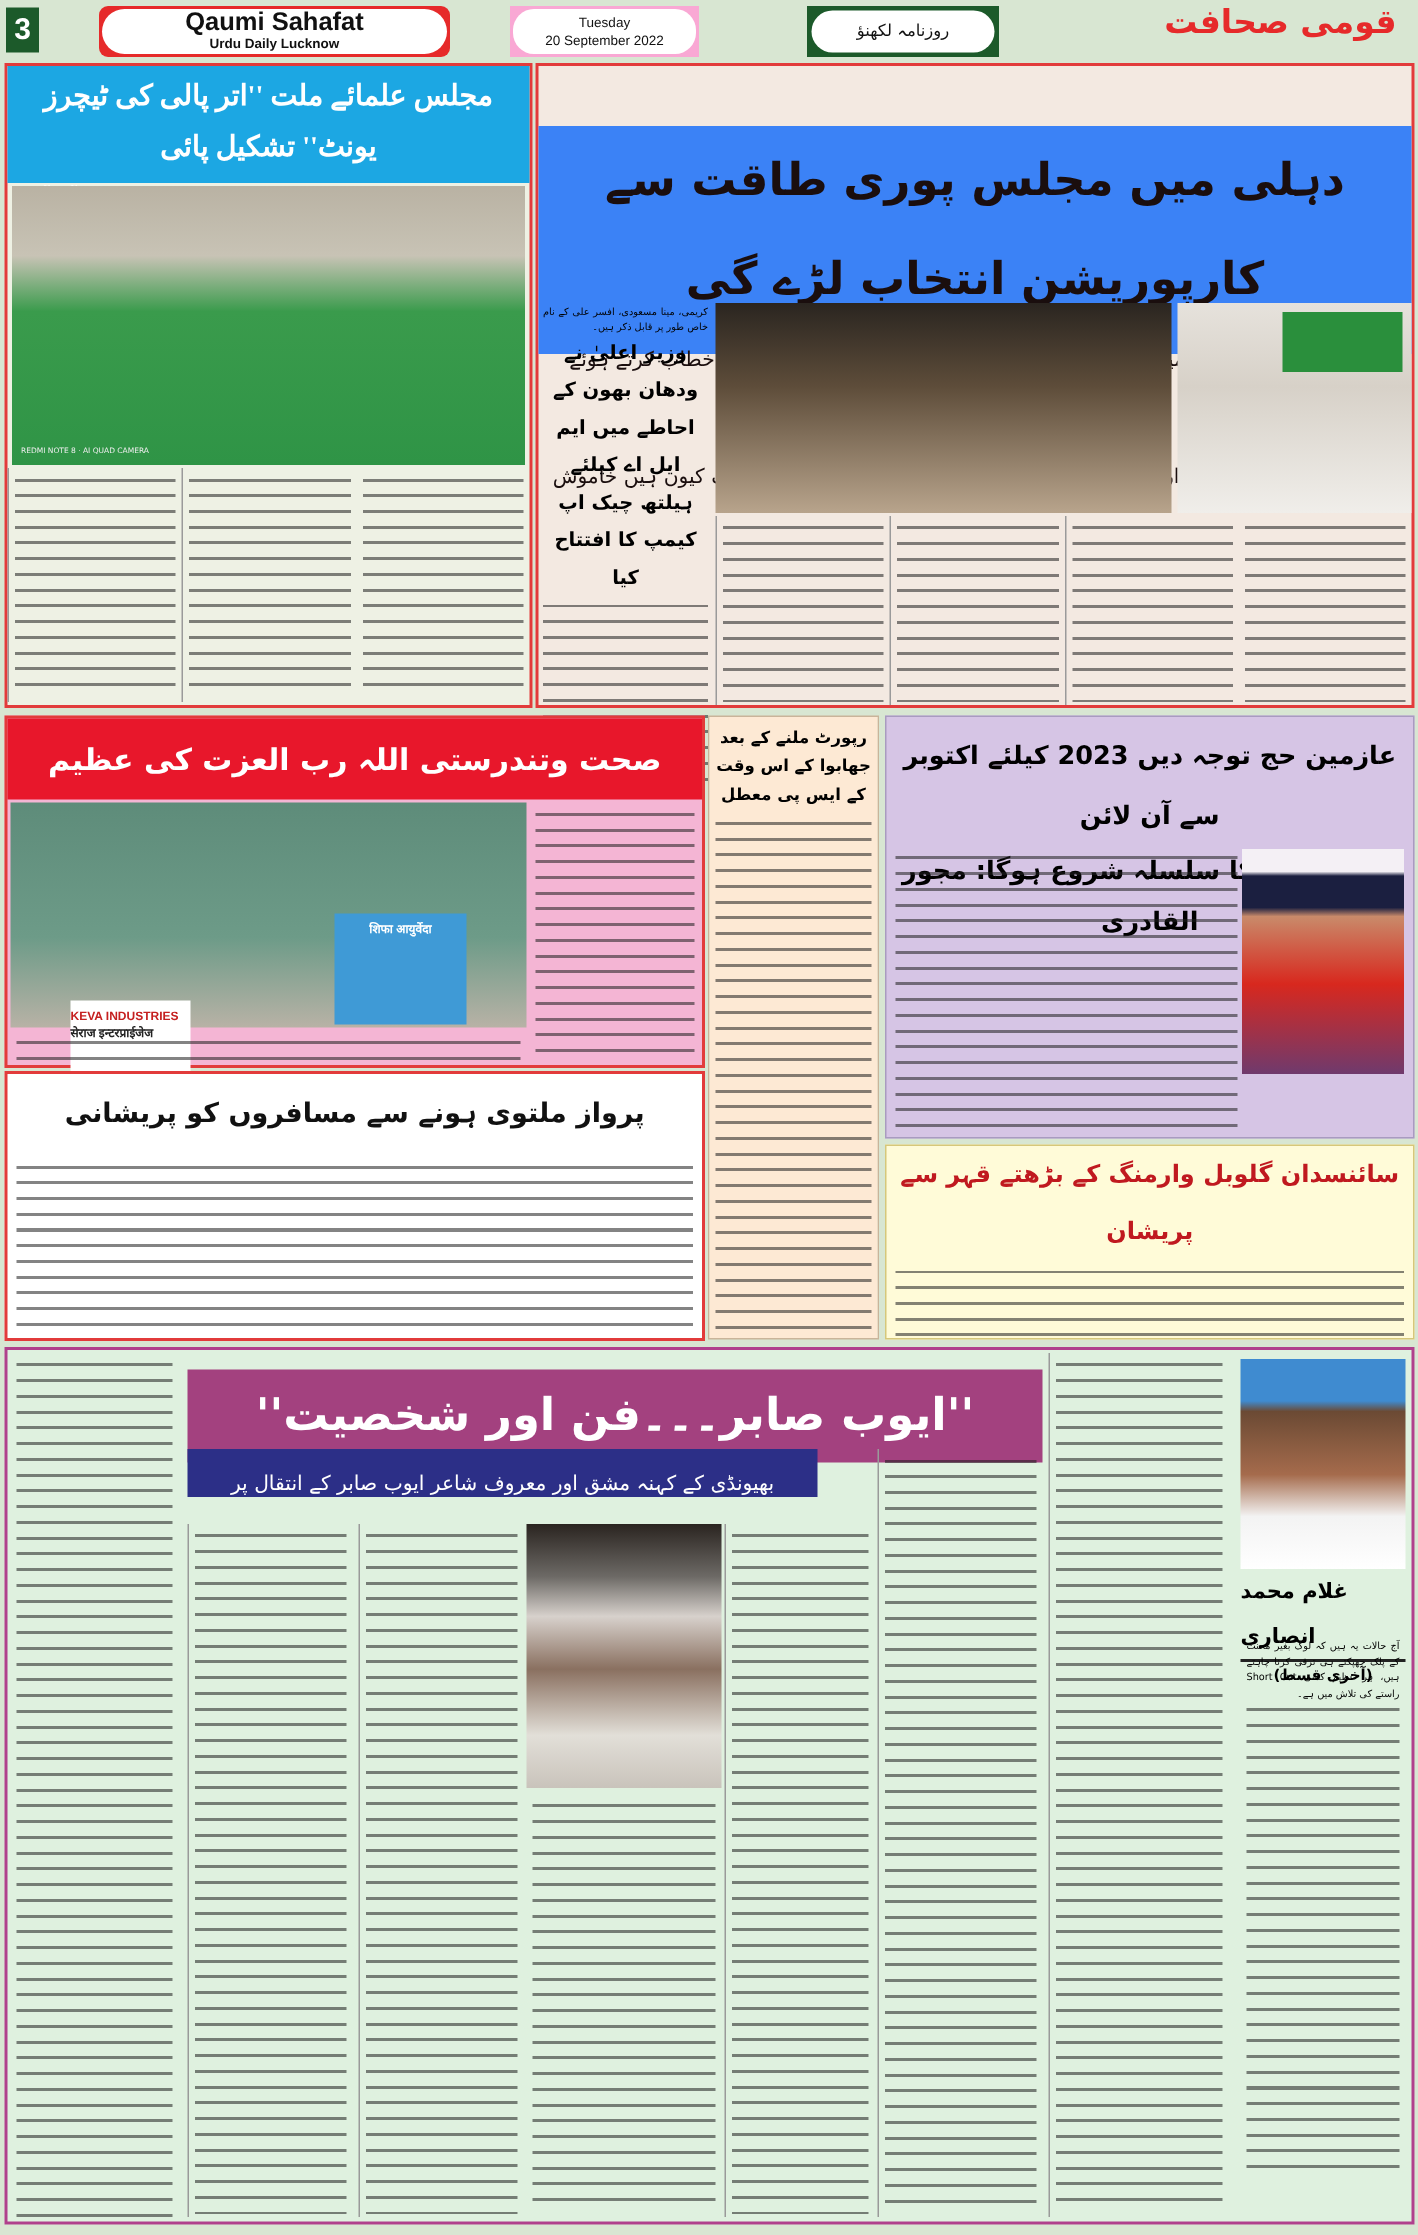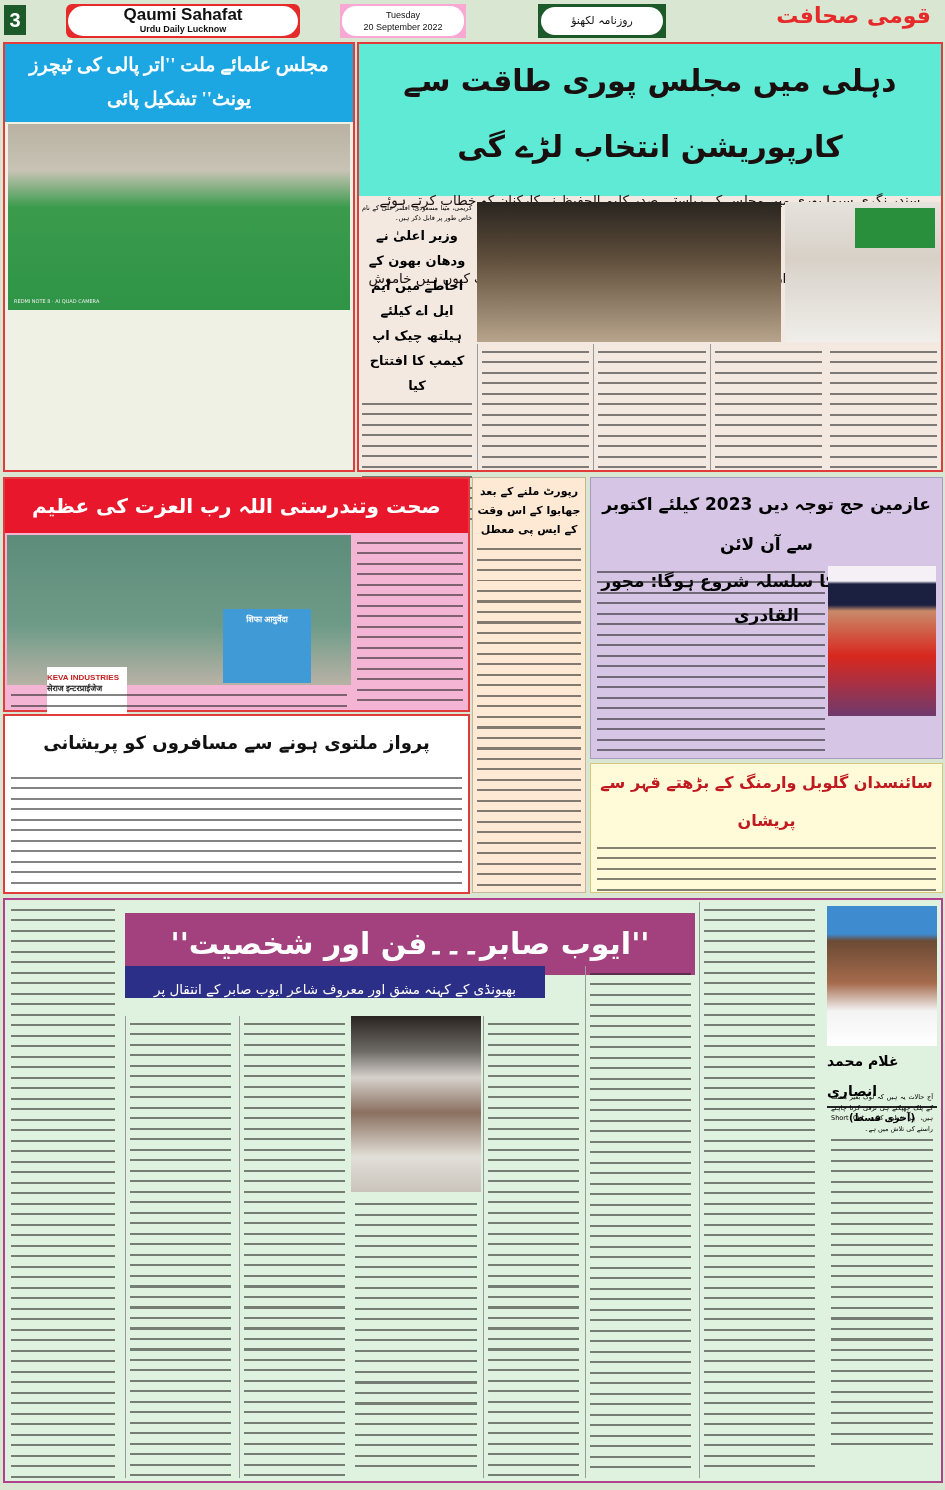--- a/index.html
+++ b/index.html
@@ -14,21 +14,21 @@
   .brand-title { font: bold 17px "Liberation Sans", sans-serif; color: #111; line-height: 18px; display: block; }
   .brand-sub { font: bold 9px "Liberation Sans", sans-serif; color: #111; display: block; }
   .datebox { left: 340px; top: 4px; width: 126px; height: 34px; background: #f9a8d4; padding: 2px; }
   .date-inner { background: #fff; border-radius: 14px; height: 100%; text-align: center; font: 9px "Liberation Sans", sans-serif; color: #111; padding-top: 3px; line-height: 12px; }
   .urdubox { left: 538px; top: 4px; width: 128px; height: 34px; background: #1c5a2a; padding: 3px; }
   .urdubox-inner { background: #fff; border-radius: 14px; height: 100%; text-align: center; font-size: 11px; line-height: 28px; color: #111; }
   .urdu-logo { right: 14px; top: 3px; font: bold 22px "DejaVu Sans", sans-serif; color: #e62a2a; }
   
   .box { border: 2px solid #e23b3b; }
   .blue-head { background: #1ca7e3; color: #fff; }
-  .pink-head { background: #5eead4; color: #1a0e0e; }
+  .pink-head { background: #3b82f6; color: #1a0e0e; margin-top: 40px; }
   .red-head { background: #e8172b; color: #fff; }
   .lav { background: #d6c5e5; }
   .peach { background: #fde9d4; }
   .cream { background: #fffbd8; }
   .mint { background: #dff1df; }
   .photo { background: linear-gradient(160deg,#6e5b48,#3d6d3a 60%,#2e8a3e); }
   .col-text { font-size: 6.6px; line-height: 10.5px; color: #222; overflow: hidden; padding: 2px 4px; }
   .textlines { height: 100%; background: repeating-linear-gradient(to bottom, transparent 0 5px, rgba(30,30,30,.55) 5px 7px, transparent 7px 10.5px); }
   .colsep { border-left: 1px solid #9a9a9a; }
   .purple-head { background: #a3417f; color: #fff; }
@@ -58,20 +58,31 @@
 </div>
 
 <div class="abs box" style="left:3px;top:42px;width:352px;height:430px;background:#eef1e4;">
   <div class="blue-head rtl urdu" style="height:78px;padding:4px 6px;text-align:center;font-family:Liberation Serif, serif;">
     <div style="font-size:19px;line-height:34px;font-weight:bold;">مجلس علمائے ملت ''اتر پالی کی ٹیچرز یونٹ'' تشکیل پائی</div>
     <div style="font-size:11.5px;line-height:30px;">قوم وملت کو ترقی کی راہ پر لانے کیلئے ملت کے ہر طبقے کو آگے آنا ہوگا: شرکاء</div>
   </div>
   <div class="photo" style="height:186px;margin:2px 3px;position:relative;background:linear-gradient(180deg,#b9b2a3 0%,#c8c3b5 25%,#3a9b4c 45%,#2f9446 100%);">
     <div style="position:absolute;left:6px;bottom:6px;color:#eee;font-size:5px;">REDMI NOTE 8 · AI QUAD CAMERA</div>
   </div>
+  <div style="display:flex;height:156px;" class="rtl">
+    <div class="col-text" style="flex:1;">
+        <div class="textlines" style="color:transparent">کشن گنج ۔ (پریس ریلیز) شہر کشن گنج کے اتر پالی کی رحمانی کالونی جامع مسجد ابوبکر میں مجلس علمائے ملت کی اہم میٹنگ کا انعقاد عمل میں آیا</div>
+      </div>
+    <div class="col-text colsep" style="flex:1;">
+        <div class="textlines"></div>
+      </div>
+    <div class="col-text colsep" style="flex:1;">
+        <div class="textlines"></div>
+      </div>
+  </div>
 </div>
 
 <div class="abs box" style="left:357px;top:42px;width:586px;height:430px;background:#f3e9e1;">
   <div class="pink-head rtl urdu" style="height:152px;text-align:center;padding:4px;">
     <div style="font-size:30px;line-height:66px;font-weight:bold;">دہلی میں مجلس پوری طاقت سے کارپوریشن انتخاب لڑے گی</div>
     <div style="font-size:13.5px;line-height:40px;">سندر نگری سیما پوری میں مجلس کے ریاستی صدر کلیم الحفیظ نے کارکنان کو خطاب کرتے ہوئے الیکشن کی تیاری</div>
     <div style="font-size:13.5px;line-height:36px;">کا بگل بجاتے ہوئے کہا کہ اروند کیجریوال بلقیس بانو سے لے کر امانت اللہ خان تک کیوں ہیں خاموش</div>
   </div>
   <div style="position:absolute;left:118px;top:158px;width:304px;height:140px;background:linear-gradient(180deg,#2a2520 0%,#5e4d3a 40%,#b8a48c 100%);"></div>
   <div style="position:absolute;left:426px;top:158px;width:156px;height:140px;background:linear-gradient(180deg,#e6e2dc 0%,#d7d1c8 40%,#f0eeea 100%);">

